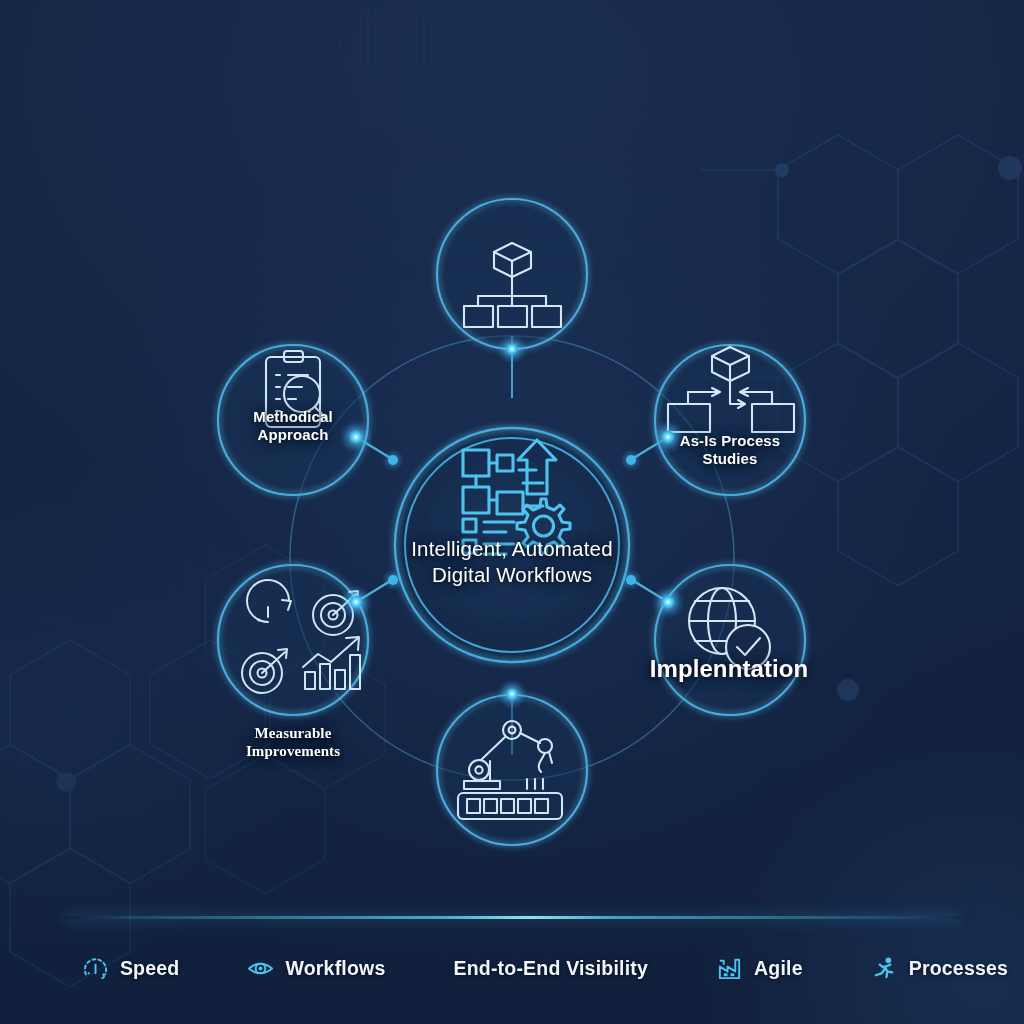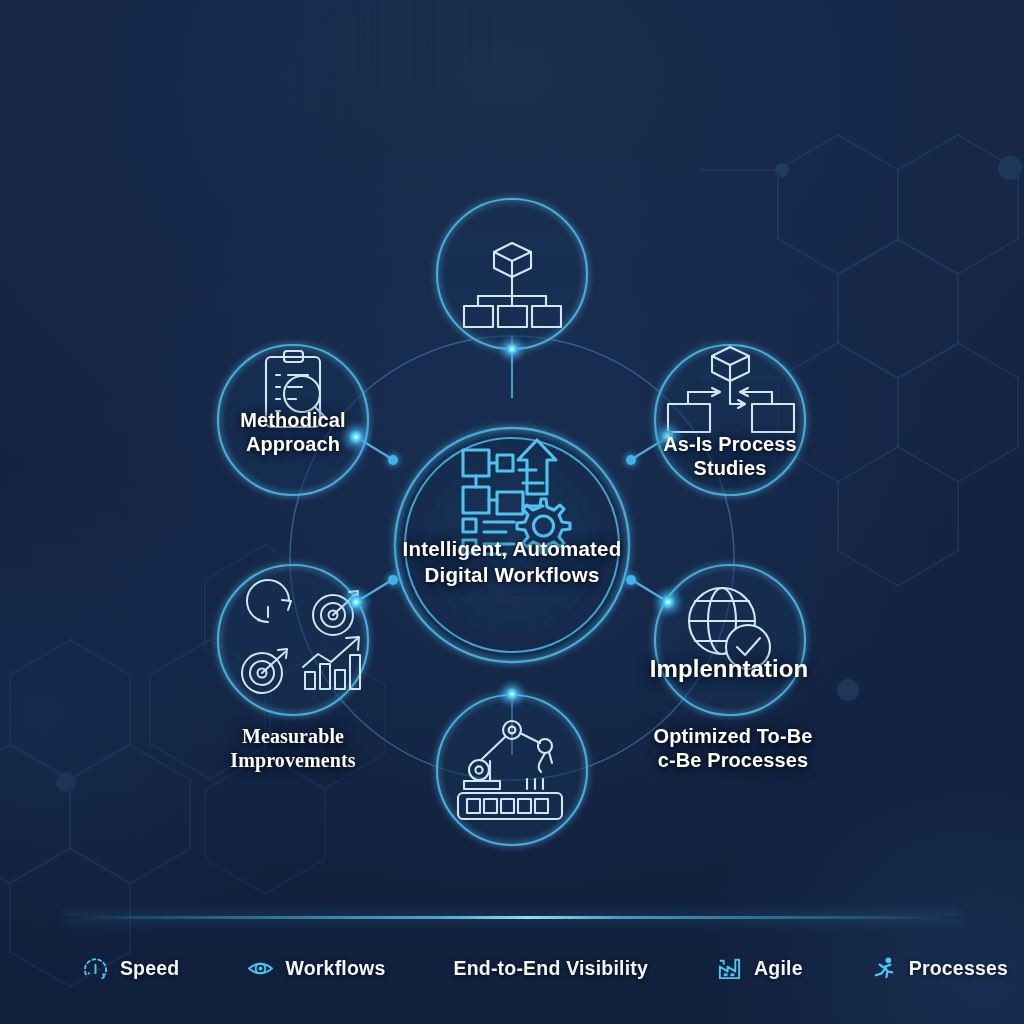--- a/index.html
+++ b/index.html
@@ -43,23 +43,23 @@
     color:#ffffff;
     text-align:center;
     line-height:1.20;
     letter-spacing:.1px;
     text-shadow:0 1px 5px rgba(0,0,0,.75), 0 0 14px rgba(10,24,44,.85);
     white-space:pre-line;
     pointer-events:none;
   }
   .lbl-hub{
     width:360px;left:332px;top:536px;
-    font-size:20.5px;font-weight:700;letter-spacing:.2px;line-height:1.28;
-  }
-  .lbl-node{ width:240px;font-size:20px;font-weight:600; }
+    font-size:20.5px;font-weight:400;letter-spacing:.2px;line-height:1.28;
+  }
+  .lbl-node{ width:240px;font-size:15px;font-weight:600; }
 
   .lbl-methodical{left:173px;top:408px;}
   .lbl-asis{left:610px;top:404px;margin-top:28px;}
   .lbl-impl{left:609px;top:655px;font-size:24px;}
   .lbl-tobe{left:613px;top:724px;}
   .lbl-measurable{left:173px;top:724px;font-family:Liberation Serif, serif;}
 
   
   .footer{
     position:absolute;left:0;top:938px;width:1024px;height:60px;
@@ -341,22 +341,20 @@
     </g>
   </svg>
 
   <div class="lbl lbl-hub">Intelligent, Automated
 Digital Workflows</div>
   <div class="lbl lbl-node lbl-methodical">Methodical
 Approach</div>
   <div class="lbl lbl-node lbl-asis">As-Is Process
 Studies</div>
   <div class="lbl lbl-node lbl-impl">Implenntation</div>
-  <div class="lbl lbl-node lbl-tobe">Optimized To-Be
-c-Be Processes</div>
   <div class="lbl lbl-node lbl-measurable">Measurable
 Improvements</div>
 
   <div class="divider"></div>
 
   <div class="footer">
 
     <div class="f-item">
       <svg class="f-ico" viewBox="0 0 28 28">
         <path d="M4 20 A11 11 0 1 1 24 20" fill="none" stroke="#4ec3f0" stroke-width="2" stroke-linecap="round" stroke-dasharray="3 3.2"></path>

